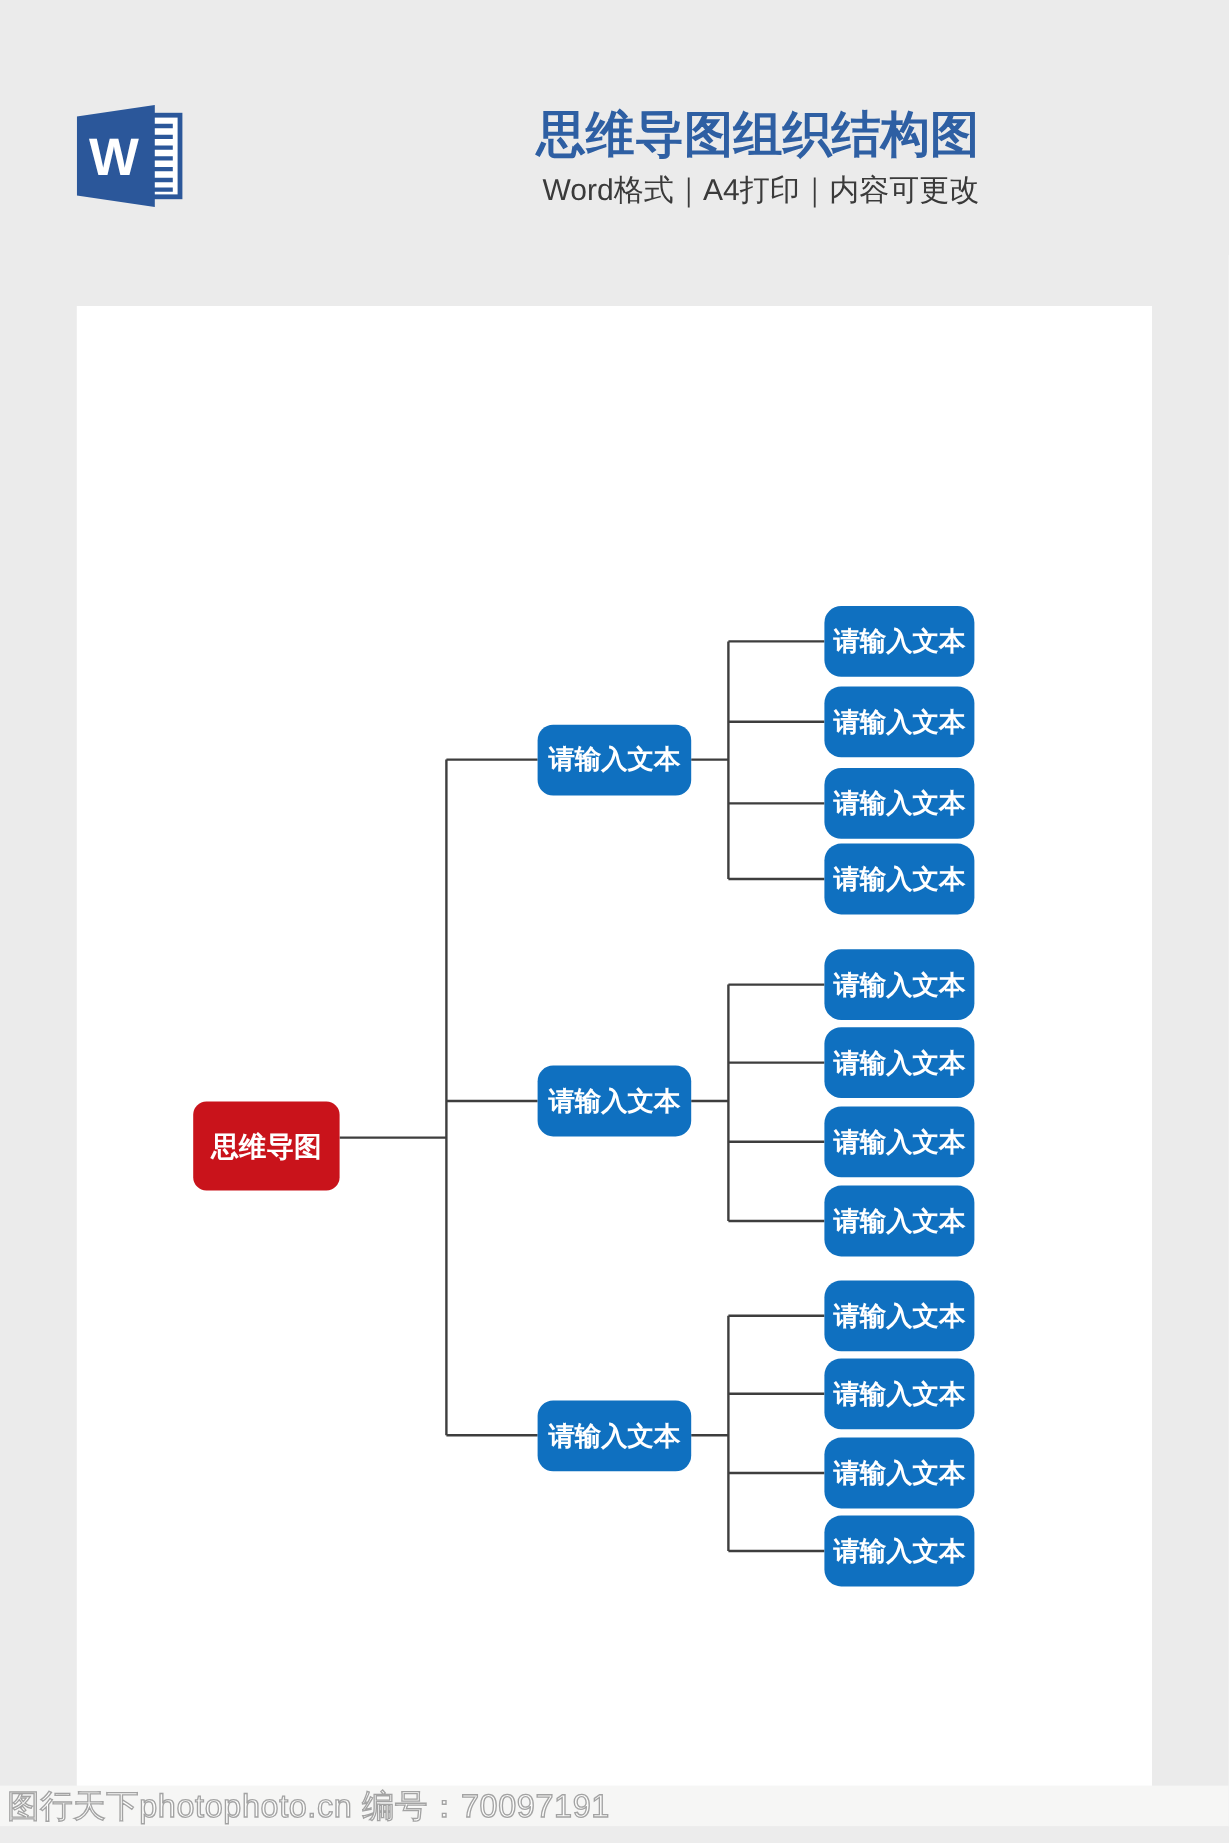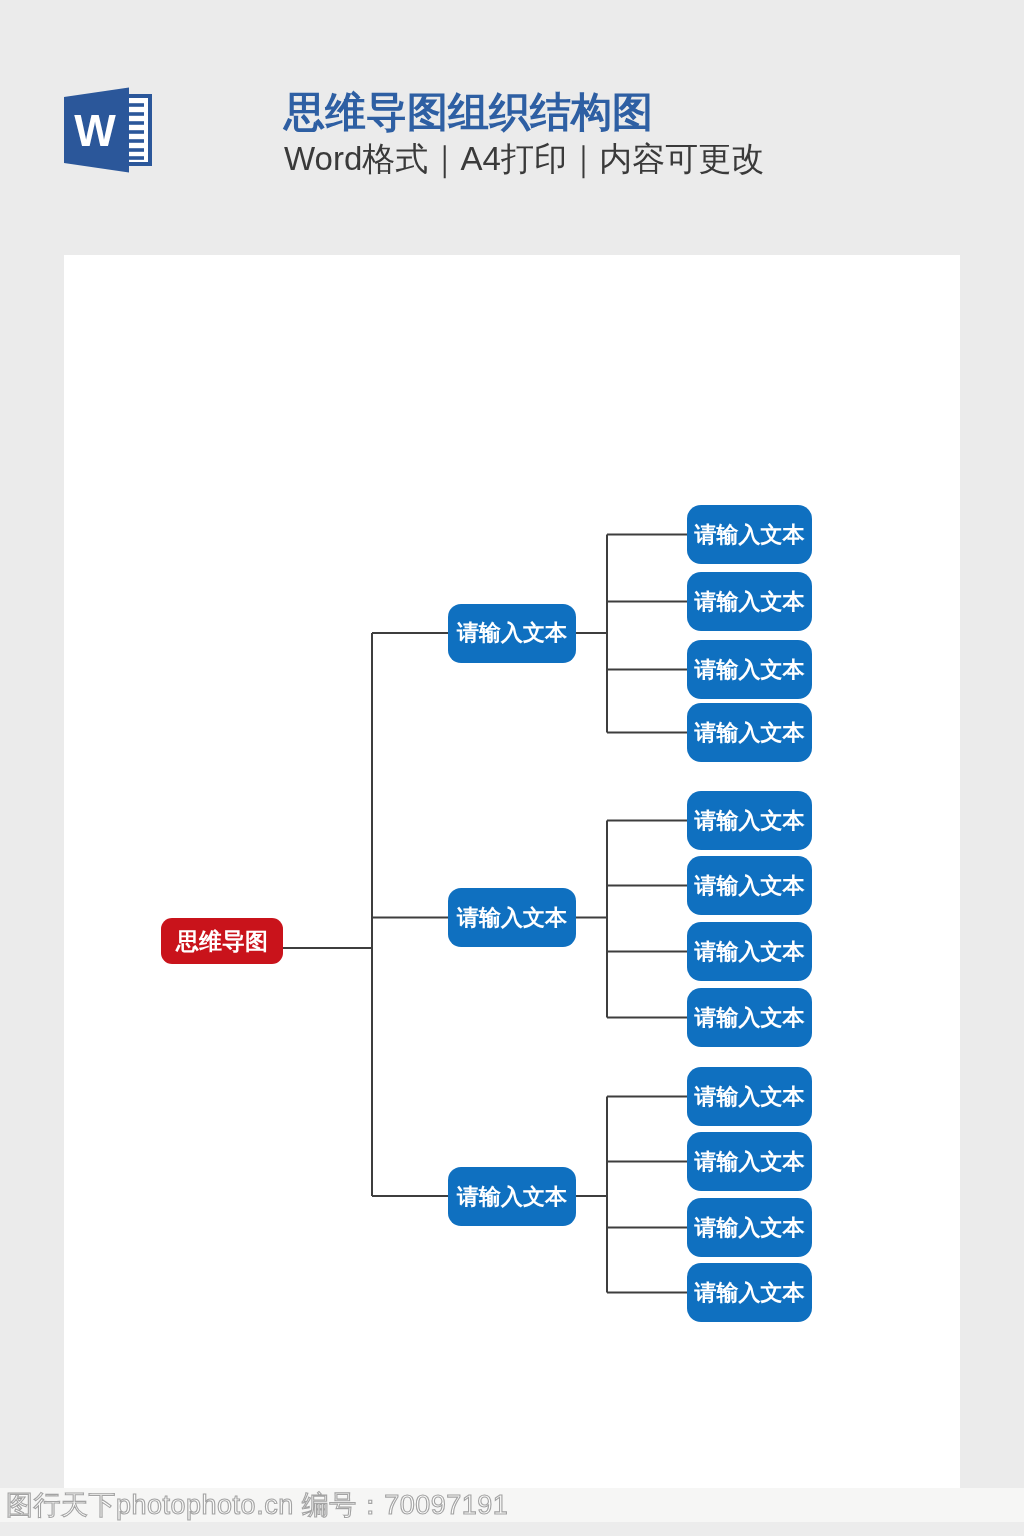--- a/index.html
+++ b/index.html
@@ -6,45 +6,45 @@
   body{
     width:1024px;height:1536px;
     background:#ebebeb;
     font-family:"Liberation Sans","DejaVu Sans",sans-serif;
     position:relative;overflow:hidden;
   }
   .stage{position:absolute;left:0;top:0;width:1024px;height:1536px;}
 
   
   .word-icon{position:absolute;left:64px;top:87px;width:90px;height:88px;}
-  .header-text{position:absolute;left:284px;top:86px;width:520px;text-align:left;}
+  .header-text{position:absolute;left:296px;top:86px;width:520px;text-align:right;}
   .page-title{
     font-size:41px;font-weight:bold;color:#2e5fa3;
     line-height:52px;letter-spacing:0px;white-space:nowrap;
   }
   .page-subtitle{
-    font-size:33px;color:#3a3a3a;line-height:34px;margin-top:4px;white-space:nowrap;
+    font-size:25px;color:#3a3a3a;line-height:34px;margin-top:4px;white-space:nowrap;
   }
 
   
   .doc-page{
     position:absolute;left:64px;top:255px;width:896px;height:1234px;
     background:#ffffff;
   }
 
   
   .connector-svg{position:absolute;left:0;top:0;width:1024px;height:1536px;pointer-events:none;}
 
   
   .node{
     position:absolute;display:flex;align-items:center;justify-content:center;
     color:#ffffff;font-weight:bold;text-align:right;white-space:nowrap;
   }
   .node-root{
-    left:161px;top:918px;width:122px;height:46px;
+    left:161px;top:918px;width:122px;height:74px;
     background:#c9131b;border-radius:11px;font-size:23px;
   }
   .node-branch{
     left:448px;width:128px;height:59px;
     background:#0f70c0;border-radius:13px;font-size:22px;
   }
   .node-leaf{
     left:687px;width:125px;height:59px;
     background:#0f70c0;border-radius:14px;font-size:22px;
   }

